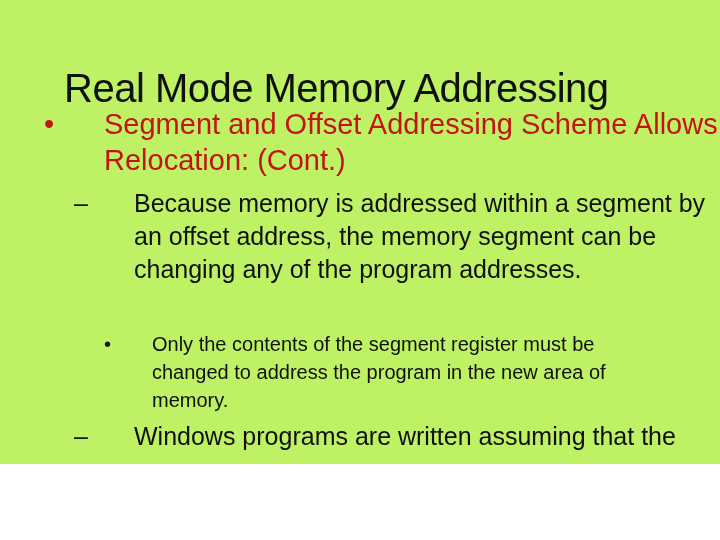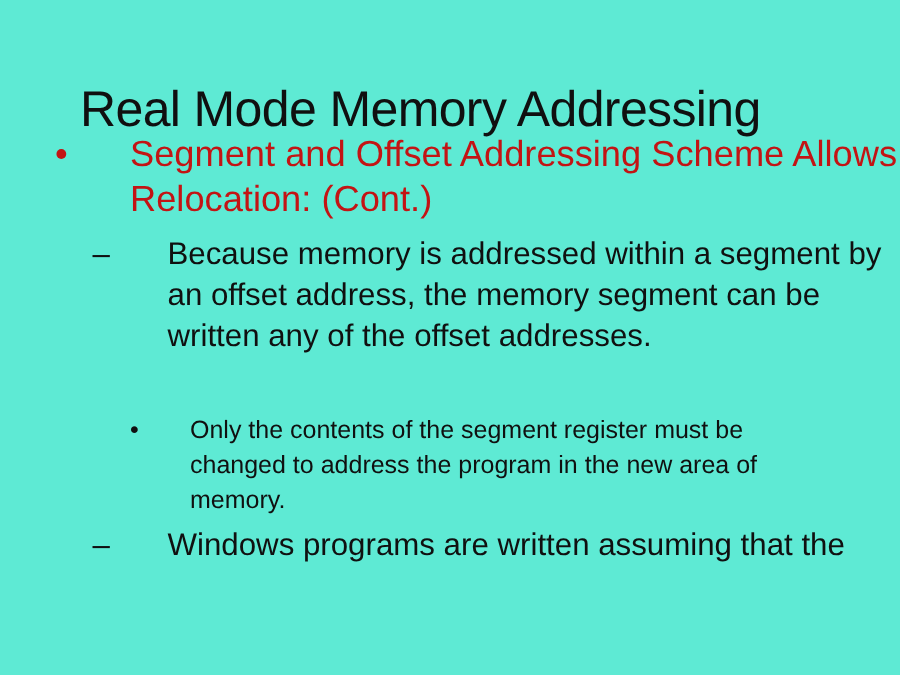--- a/index.html
+++ b/index.html
@@ -1,20 +1,20 @@
 <!DOCTYPE html>
 <html><head>
 <meta charset="utf-8">
 <style>
   html, body { margin: 0; padding: 0; background: #ffffff; }
   .slide {
     position: relative;
     width: 720px;
-    height: 540px;
-    background: #5eead4;
+    height: 464px;
+    background: #bef264;
     overflow: hidden;
     font-family: "Liberation Sans", sans-serif;
     color: #101010;
   }
   .title {
     position: absolute;
     top: 37px;
     left: 64px;
     font-size: 40px;
     line-height: 48px;
@@ -66,21 +66,21 @@
       <div>Segment and Offset Addressing Scheme Allows</div>
       <div>Relocation: (Cont.)</div>
     </div>
   </div>
 
   <div class="li l2 l2-because">
     <span class="glyph">–</span>
     <div class="lines">
       <div><span>Because </span><b>memory is addressed within a segment by</b></div>
       <div><b>an offset address,</b><span> the memory segment can be</span></div>
-      <div>written any of the offset addresses.</div>
+      <div>changing any of the program addresses.</div>
     </div>
   </div>
 
   <div class="li l3">
     <span class="glyph">•</span>
     <div class="lines">
       <div>Only the contents of the segment register must be</div>
       <div>changed to address the program in the new area of</div>
       <div>memory.</div>
     </div>

